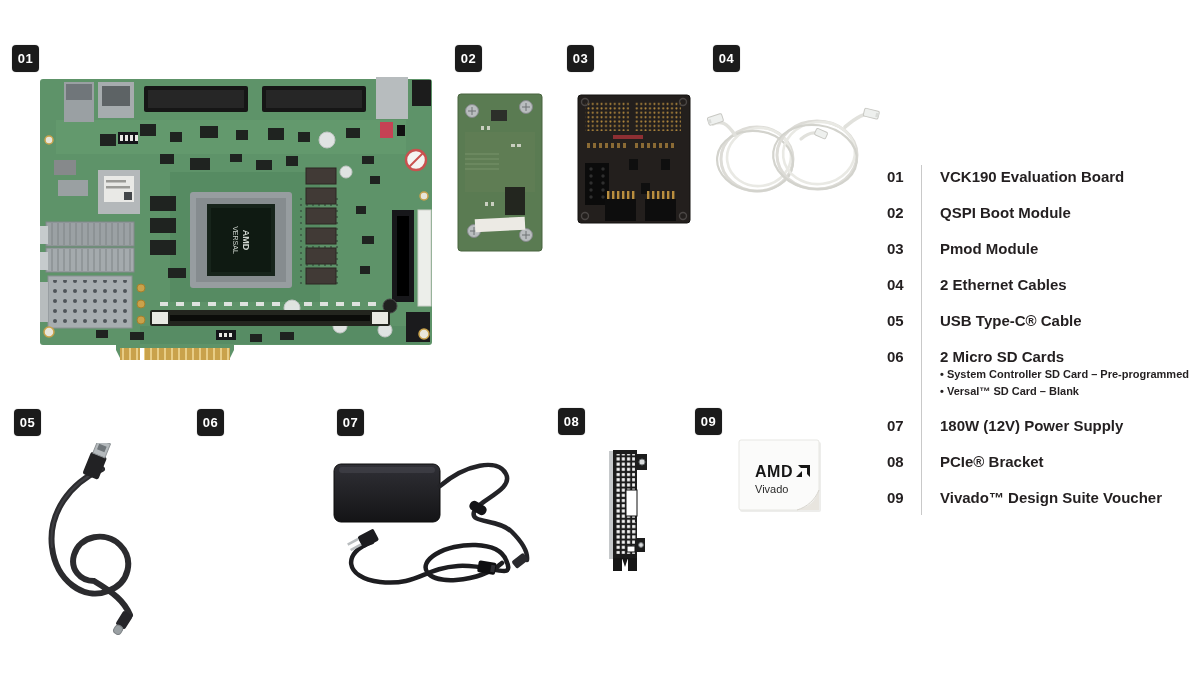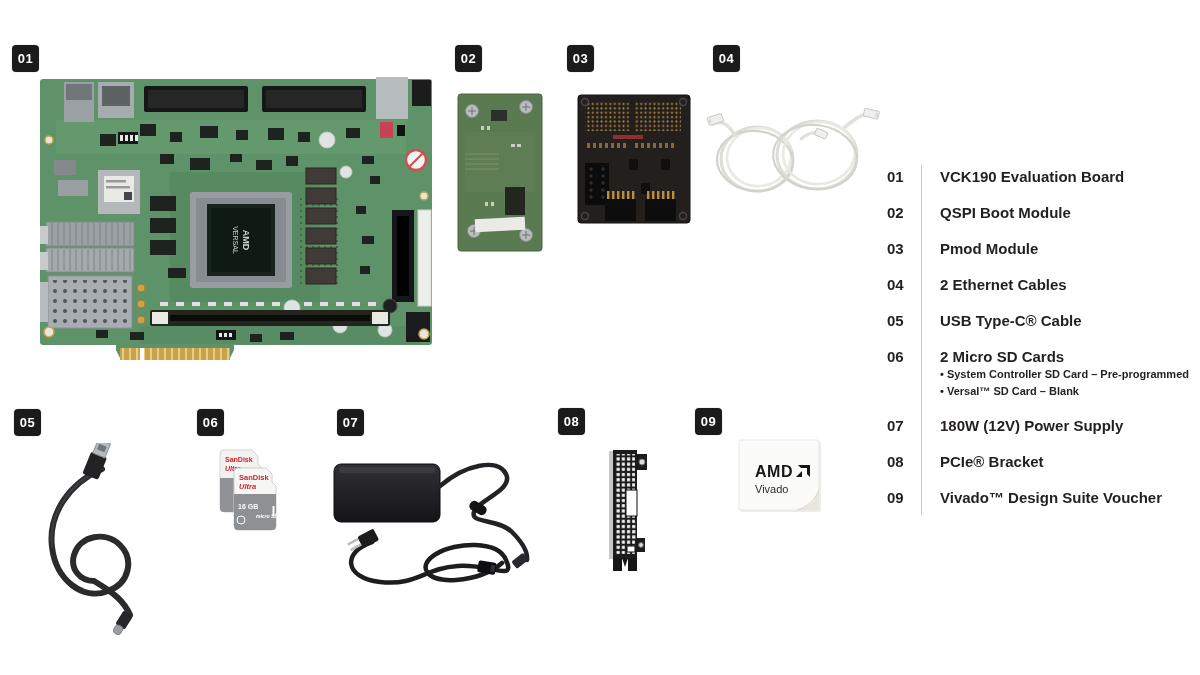--- a/index.html
+++ b/index.html
@@ -393,42 +393,20 @@
         <rect x="-6" y="-32" width="13" height="15" fill="#b5babd" stroke="#8f9497"></rect>
         <rect x="-3.5" y="-28" width="8" height="6" fill="#70767a"></rect>
       </g>
       <g transform="translate(98,170) rotate(32)">
         <rect x="-5" y="0" width="11" height="16" rx="2" fill="#26262a"></rect>
         <rect x="-3.5" y="15" width="8" height="9" rx="3.5" fill="#9aa0a3" stroke="#7d8285"></rect>
       </g>
     </svg>
   </div>
 
-  <div class="illus" style="left:208px;top:448px">
-    <svg width="86" height="86" viewBox="0 0 86 86">
-
-      <g transform="translate(8,0)">
-        <path d="M4,6 Q4,2 8,2 L36,2 L42,8 L42,16 L46,20 L46,60 Q46,64 42,64 L8,64 Q4,64 4,60 Z" fill="#f2f2f0" stroke="#d4d4d0"></path>
-        <path d="M4,30 L46,30 L46,60 Q46,64 42,64 L8,64 Q4,64 4,60 Z" fill="#8f9396"></path>
-        <text x="9" y="14" font-size="7" font-weight="bold" fill="#cc1f2e">SanDisk</text>
-        <text x="9" y="23" font-size="7" font-weight="bold" font-style="italic" fill="#cc1f2e">Ultra</text>
-      </g>
-
-      <g transform="translate(22,18)">
-        <path d="M4,6 Q4,2 8,2 L36,2 L42,8 L42,16 L46,20 L46,60 Q46,64 42,64 L8,64 Q4,64 4,60 Z" fill="#f6f6f4" stroke="#cfcfcb"></path>
-        <path d="M4,28 L46,28 L46,60 Q46,64 42,64 L8,64 Q4,64 4,60 Z" fill="#8d9194"></path>
-        <text x="9" y="14" font-size="7.5" font-weight="bold" fill="#cc1f2e">SanDisk</text>
-        <text x="9" y="23" font-size="7.5" font-weight="bold" font-style="italic" fill="#cc1f2e">Ultra</text>
-        <text x="8" y="43" font-size="7" font-weight="bold" fill="#ffffff">16 GB</text>
-        <text x="26" y="52" font-size="5" font-weight="bold" font-style="italic" fill="#ffffff">micro SDHC</text>
-        <circle cx="11" cy="54" r="4" fill="none" stroke="#ffffff" stroke-width="1"></circle>
-        <rect x="42.5" y="40" width="2" height="10" fill="#ffffff"></rect>
-      </g>
-    </svg>
-  </div>
 
   <div class="illus" style="left:328px;top:448px">
     <svg width="205" height="148" viewBox="0 0 205 148">
       <defs>
         <linearGradient id="brickGrad" x1="0" y1="0" x2="0" y2="1">
           <stop offset="0" stop-color="#303036"></stop>
             <stop offset="1" stop-color="#141416"></stop>
         </linearGradient>
       </defs>
       <rect x="6" y="16" width="106" height="58" rx="7" fill="url(#brickGrad)" stroke="#0c0c0d"></rect>

